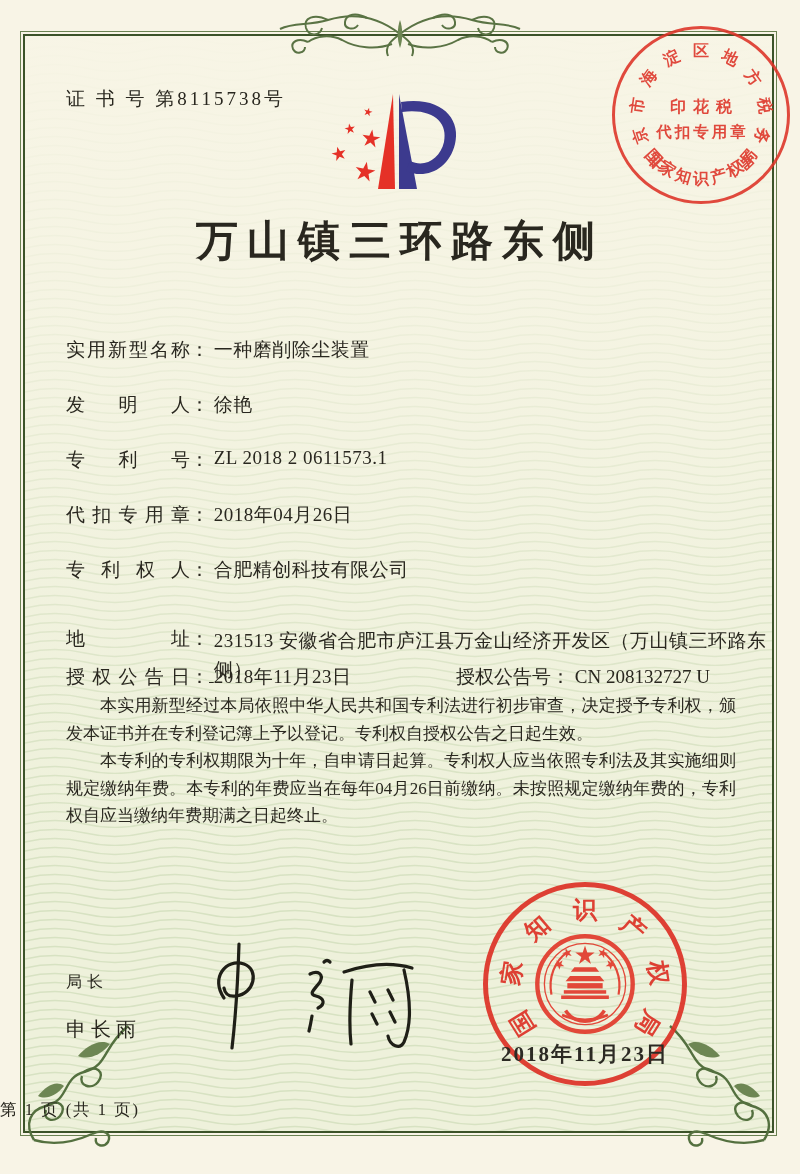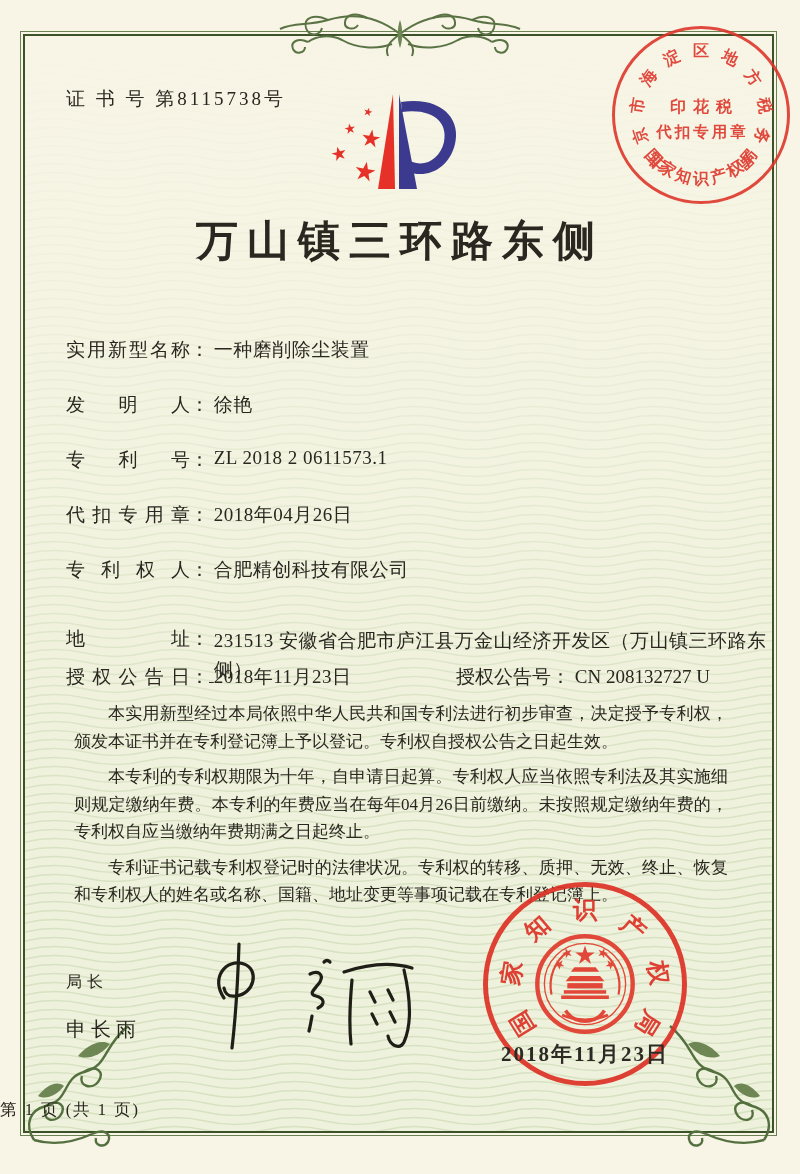--- a/index.html
+++ b/index.html
@@ -31,21 +31,21 @@
   .frow{position:absolute;left:0;right:0;white-space:nowrap;}
   .flabel{display:inline-block;width:124px;text-align:justify;text-align-last:justify;vertical-align:top;}
   .fcolon{display:inline-block;vertical-align:top;}
   .fvalue{display:inline-block;vertical-align:top;letter-spacing:0.5px;}
   .fvalue.wrap{white-space:normal;width:566px;line-height:29px;}
   .frow.r1{top:0;} .frow.r2{top:55px;} .frow.r3{top:110px;} .frow.r4{top:165px;}
   .frow.r5{top:220px;} .frow.r6{top:270px;margin-top:19px;} .frow.r7{top:327px;text-decoration:underline;}
   .grant-no{position:absolute;left:390px;top:0;}
 
   .body-text{position:absolute;left:66px;top:692px;width:670px;font-size:17px;line-height:27.5px;text-align:justify;}
-  .body-text p{text-indent:2em;margin:8px;}
+  .body-text p{text-indent:2em;margin:0;}
 
   .sig-title{position:absolute;left:66px;top:972px;font-size:16px;letter-spacing:5px;}
   .sig-name{position:absolute;left:66px;top:1016px;font-size:20px;letter-spacing:5px;}
   .signature{position:absolute;left:192px;top:936px;}
 
   .footer{position:absolute;left:0;right:0;top:1099px;font-size:16.5px;letter-spacing:2px;z-index:4;}
 
   
   .seal{position:absolute;border-radius:50%;}
   .tax-seal{left:612px;top:26px;width:178px;height:178px;border:3px solid var(--seal-red);color:var(--seal-red);opacity:0.88;z-index:5;}
@@ -177,21 +177,20 @@
         <span class="grant-no">
           <span>授权公告号</span><span>：</span>
           <span>CN 208132727 U</span>
         </span>
       </div>
     </div>
 
     <div class="body-text">
       <p>本实用新型经过本局依照中华人民共和国专利法进行初步审查，决定授予专利权，颁发本证书并在专利登记簿上予以登记。专利权自授权公告之日起生效。</p>
       <p>本专利的专利权期限为十年，自申请日起算。专利权人应当依照专利法及其实施细则规定缴纳年费。本专利的年费应当在每年04月26日前缴纳。未按照规定缴纳年费的，专利权自应当缴纳年费期满之日起终止。</p>
-      <p>专利证书记载专利权登记时的法律状况。专利权的转移、质押、无效、终止、恢复和专利权人的姓名或名称、国籍、地址变更等事项记载在专利登记簿上。</p>
     </div>
 
     <div class="sig-title">局长</div>
     <div class="sig-name">申长雨</div>
     <svg class="signature" width="235" height="120" viewBox="0 0 235 120">
       <g fill="none" stroke="#1f1f17" stroke-width="3.2" stroke-linecap="round">
         <path d="M32,62 C18,42 34,22 52,28 C68,34 62,58 44,60 C36,61 33,58 32,52"></path>
         <path d="M47,8 C46,40 44,78 40,112"></path>
         <path d="M132,26 C134,24 136,24 138,26"></path>
         <path d="M118,38 C126,34 132,38 128,46 C122,54 116,58 124,60 C132,62 134,68 126,72"></path>

